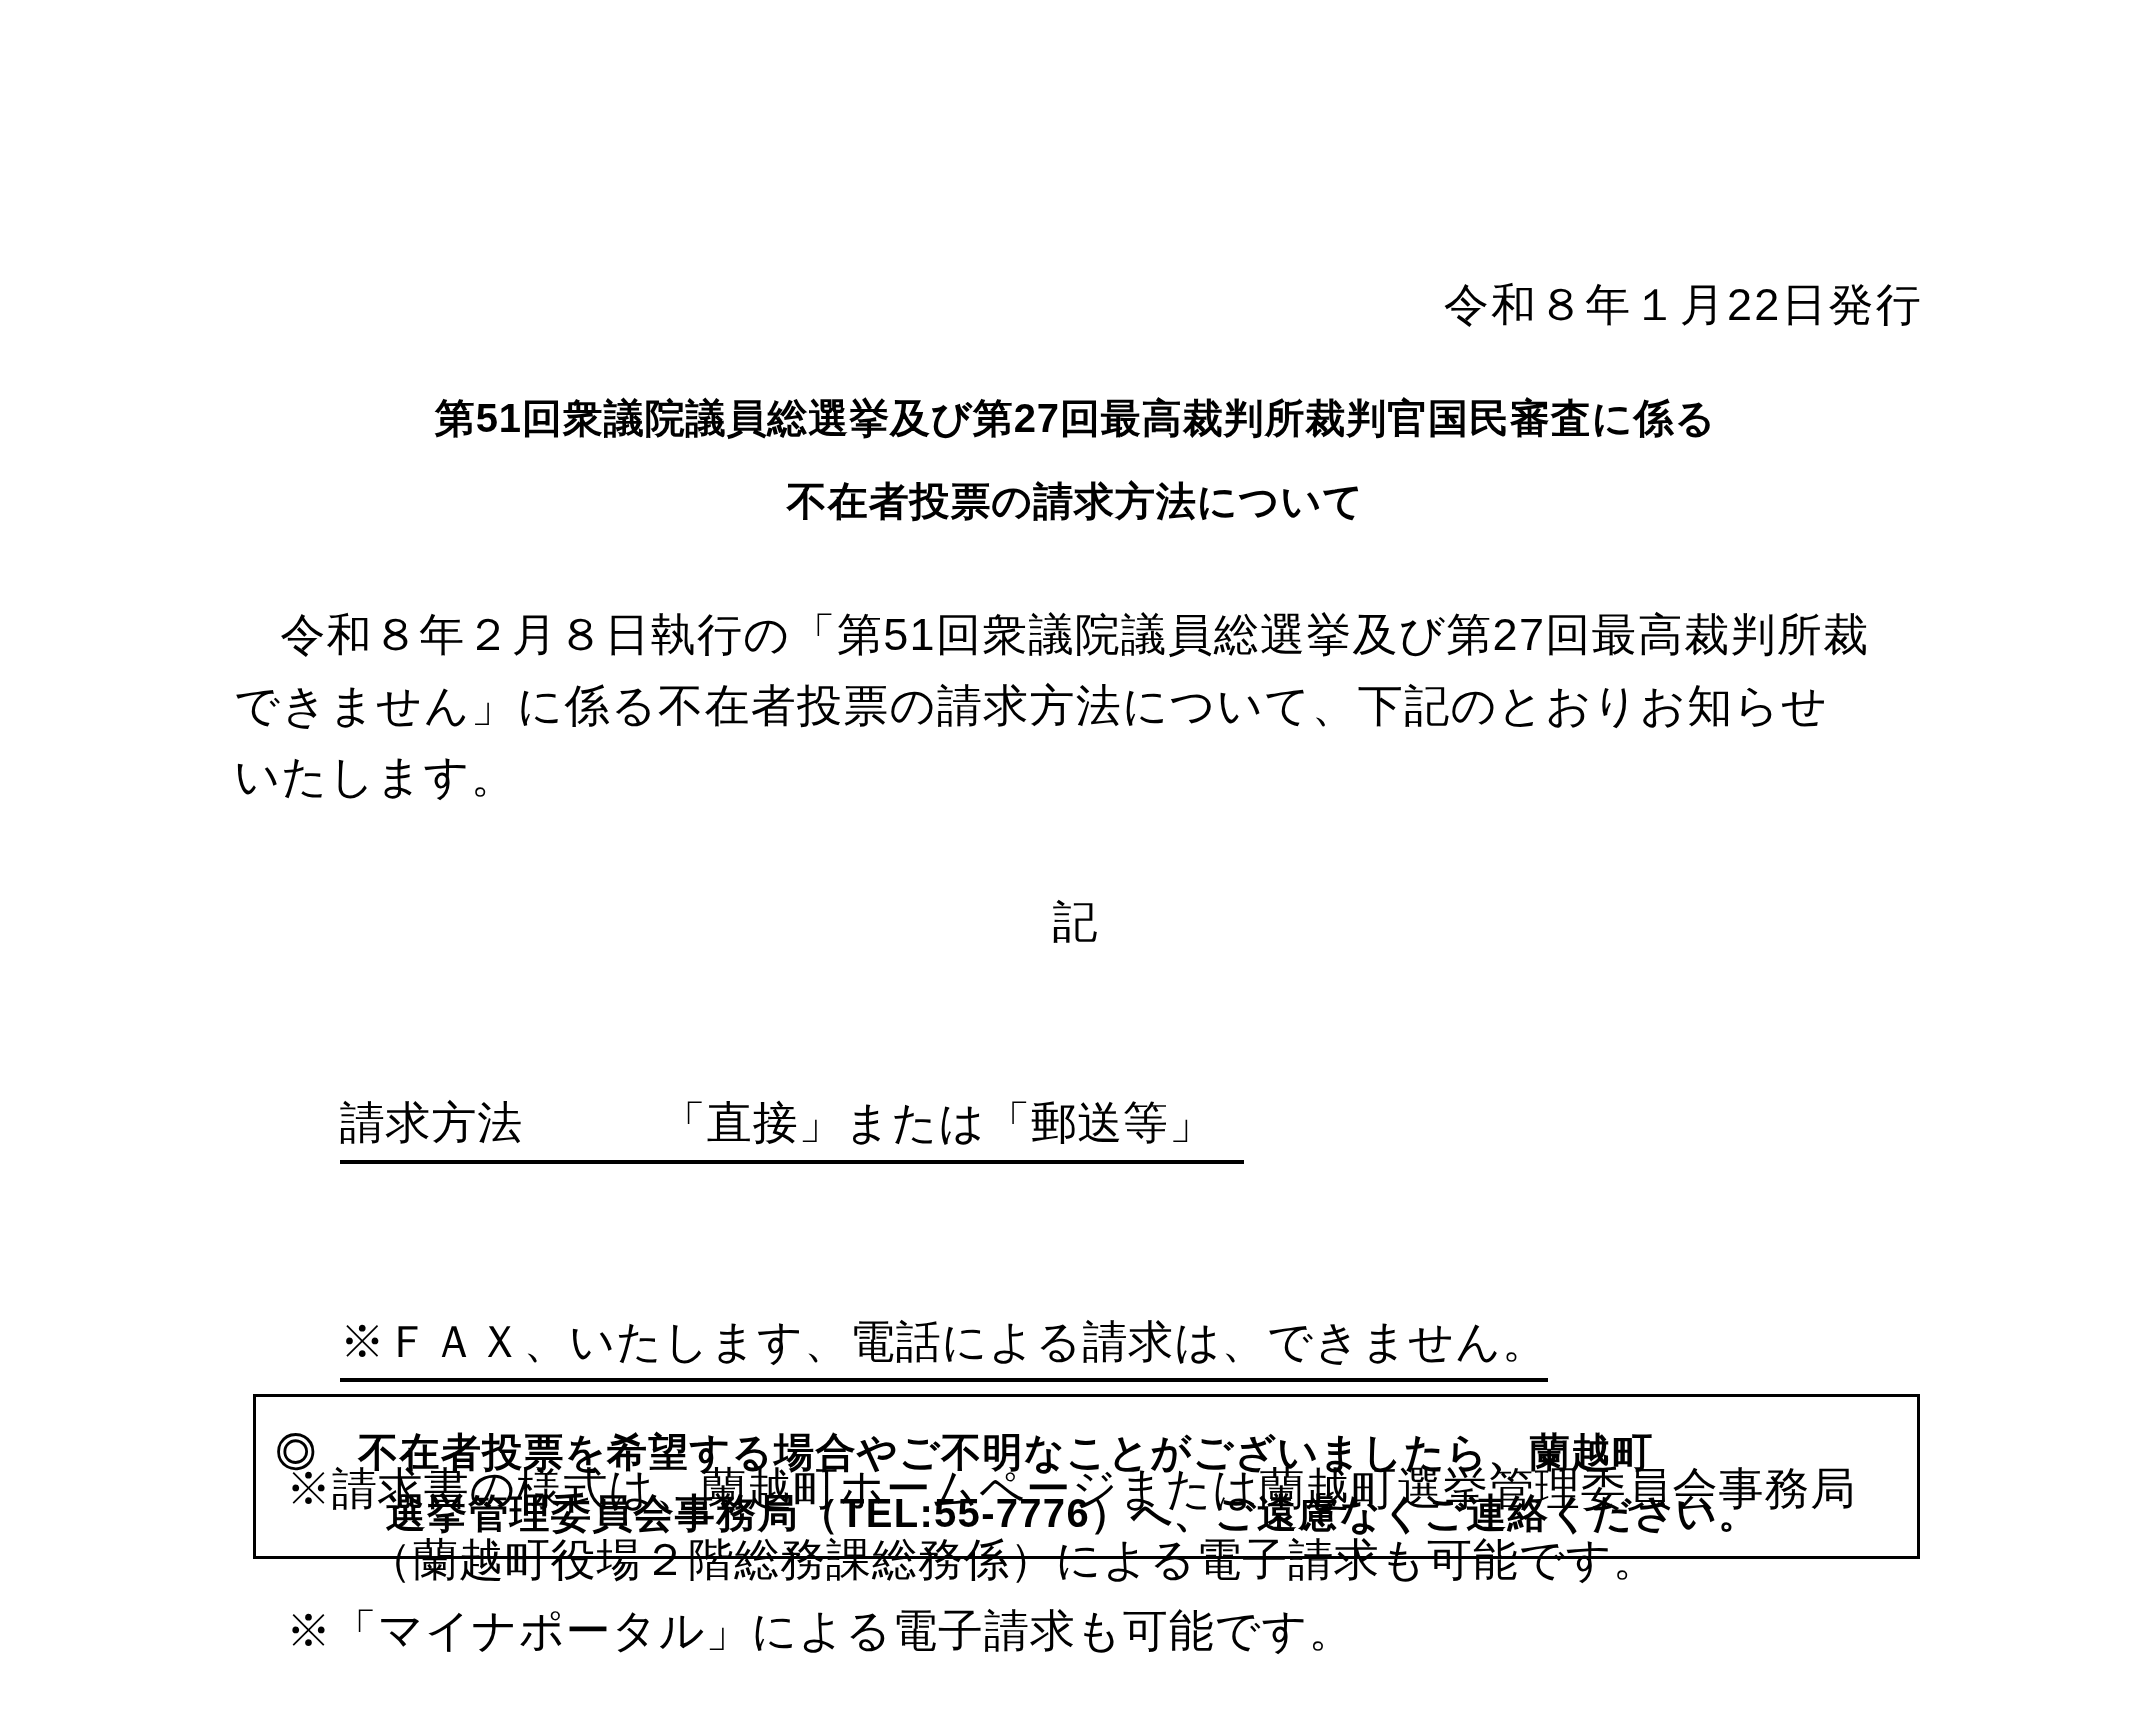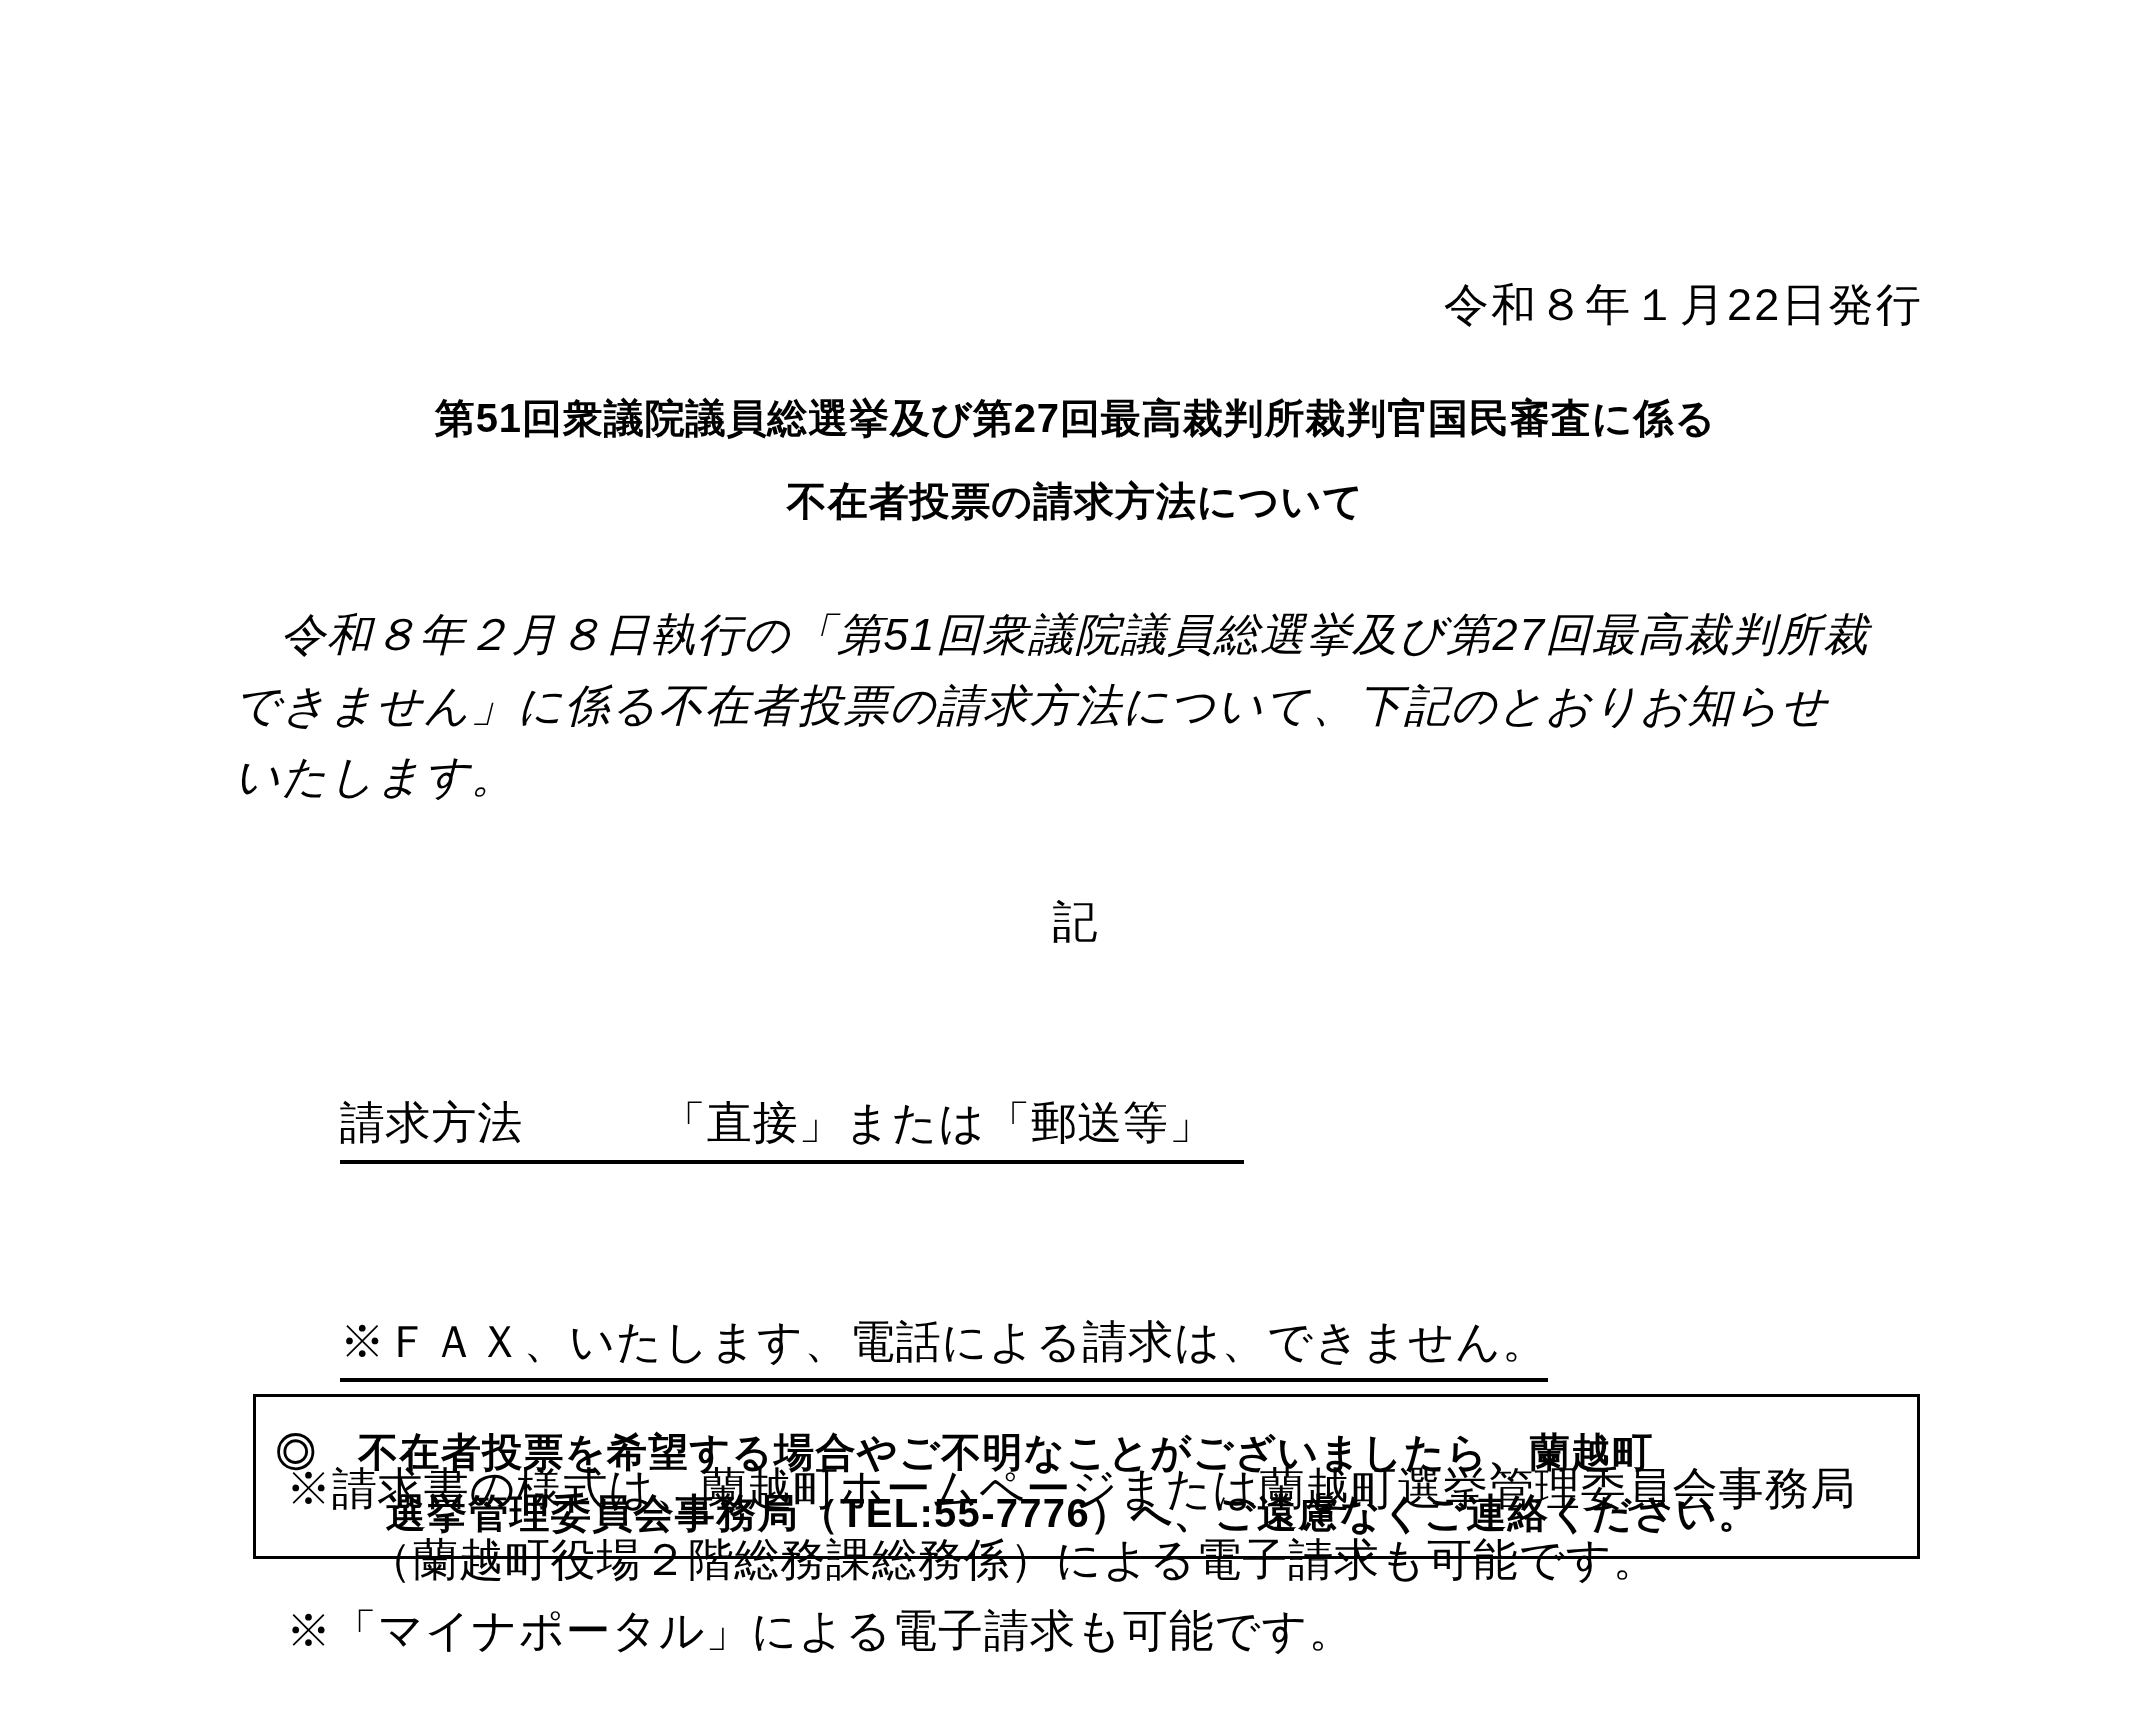--- a/index.html
+++ b/index.html
@@ -44,21 +44,20 @@
   .body-block {
     top: 599px;
     left: 234px;
     width: 1691px;
   }
   .body-line {
     font-size: 45px;
     line-height: 71px;
     letter-spacing: 1.3px;
     white-space: pre;
-    font-style: italic;
   }
 
   .section-marker {
     top: 886px;
     left: 0;
     width: 100%;
     text-align: center;
     font-size: 45px;
     line-height: 71px;
     letter-spacing: 0.9px;

